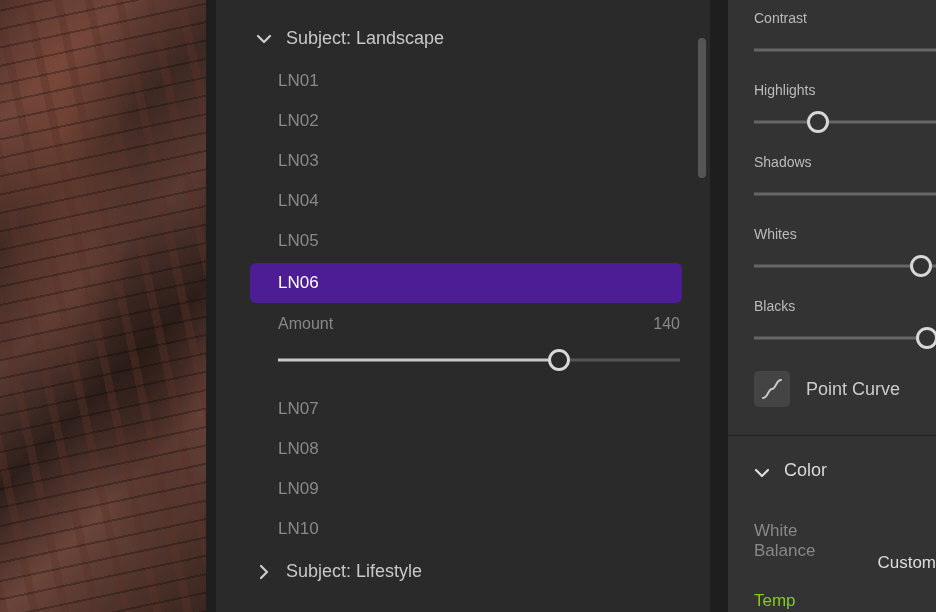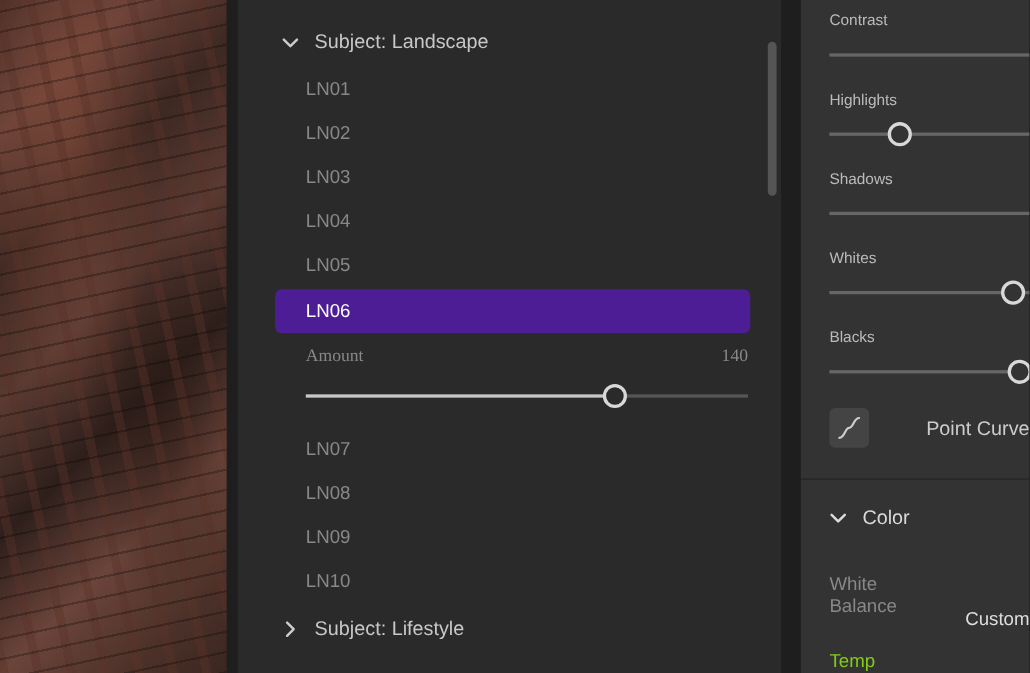--- a/index.html
+++ b/index.html
@@ -72,21 +72,20 @@
       margin: 2px 28px 2px 34px;
       padding: 10px 0 10px 28px;
       font-weight: 500;
     }
     .amount-row {
       display: flex;
       justify-content: space-between;
       padding: 10px 30px 6px 62px;
       font-size: 16px;
       color: #888;
-      font-family: Liberation Serif, serif;
     }
     .slider-track {
       position: relative;
       margin: 10px 30px 18px 62px;
       height: 22px;
     }
     .slider-track .fill {
       position: absolute;
       top: 50%;
       left: 0;
@@ -153,21 +152,20 @@
       background: #333;
       border: 3px solid #d8d8d8;
       transform: translate(-50%, -50%);
     }
     .point-curve-box {
       display: flex;
       align-items: center;
       gap: 16px;
       margin-top: 23px;
       margin-bottom: 28px;
-      justify-content: space-between;
     }
     .pc-icon {
       width: 36px;
       height: 36px;
       background: #444;
       border-radius: 5px;
       display: flex;
       align-items: center;
       justify-content: center;
     }
@@ -176,21 +174,21 @@
       color: #ccc;
       font-weight: 500;
     }
     .section-divider {
       height: 1px;
       background: #222;
       margin: 0 -26px 24px -26px;
     }
     .color-header {
       display: flex;
-      align-items: center;
+      align-items: flex-end;
       gap: 14px;
       font-size: 18px;
       color: #d8d8d8;
       font-weight: 500;
       margin-bottom: 28px;
     }
     .wb-row {
       display: flex;
       align-items: center;
       font-size: 17px;

